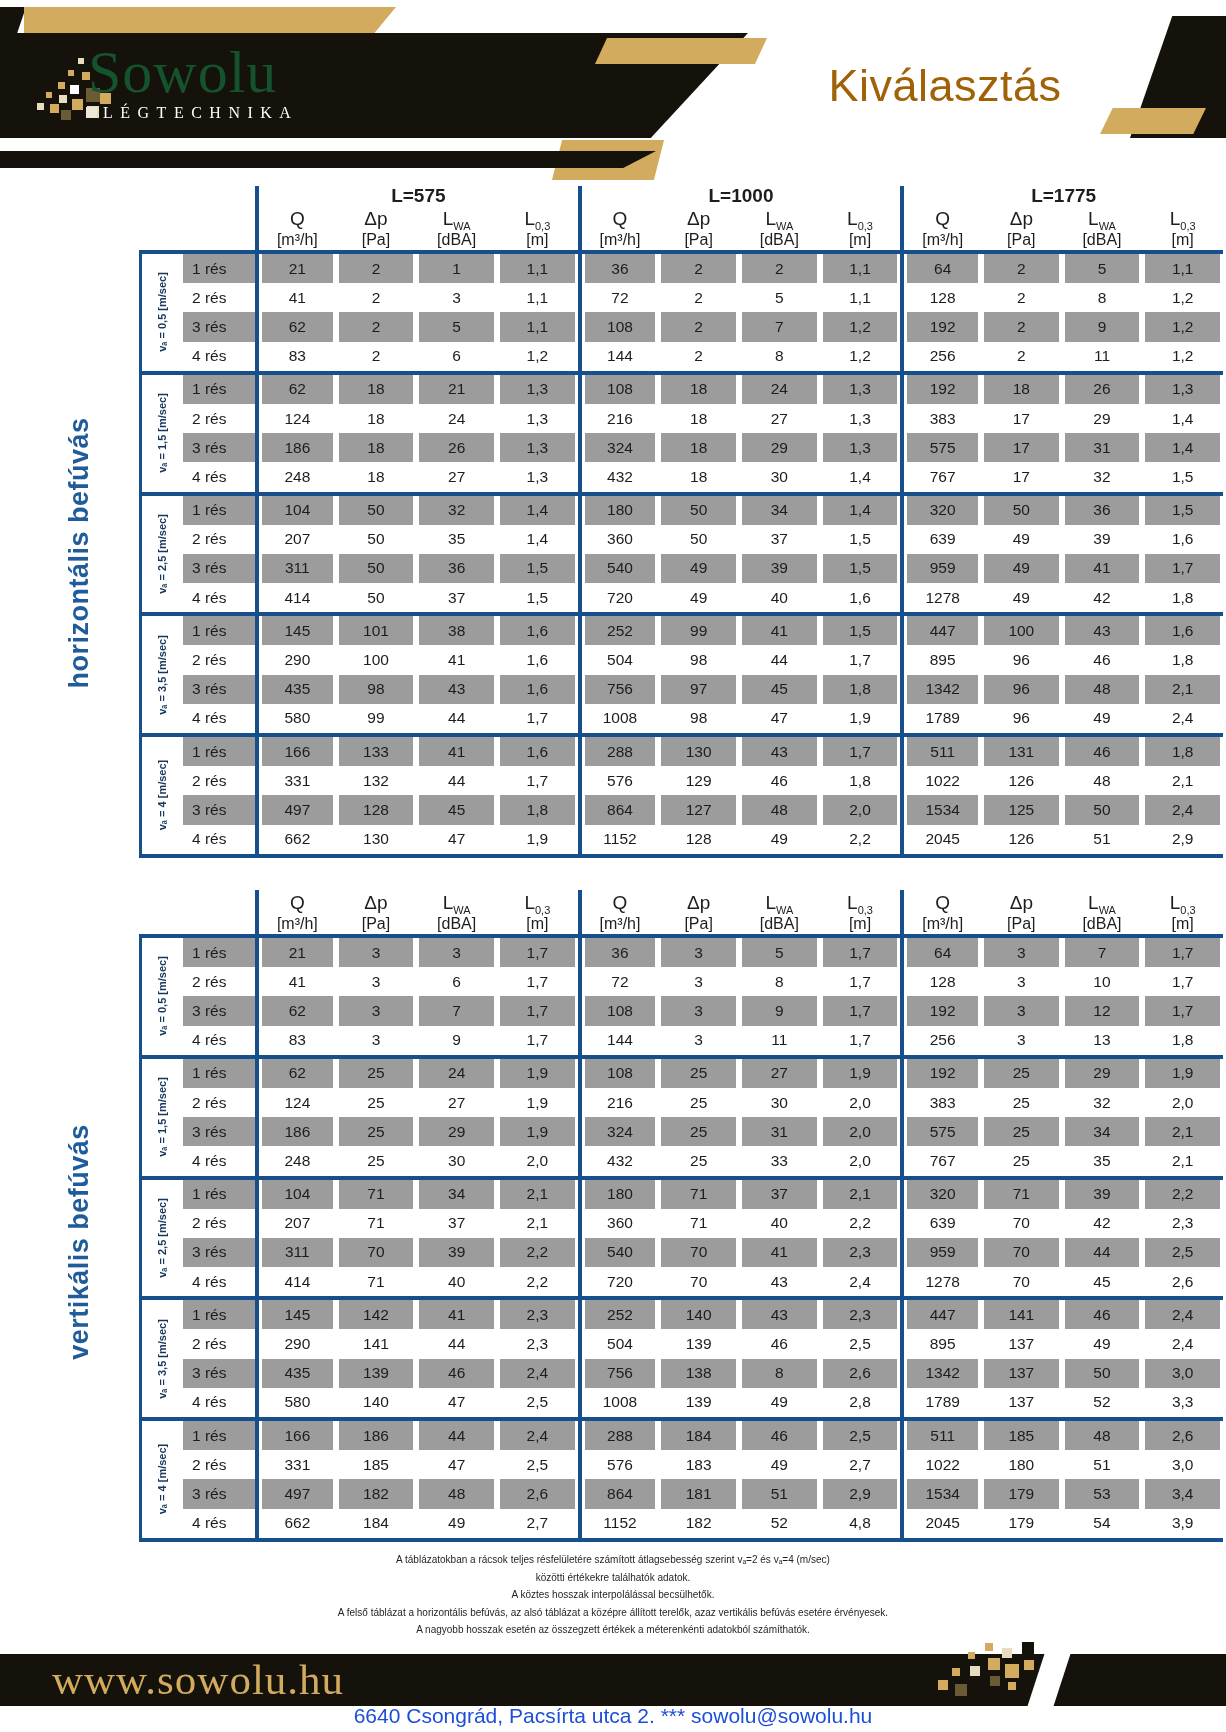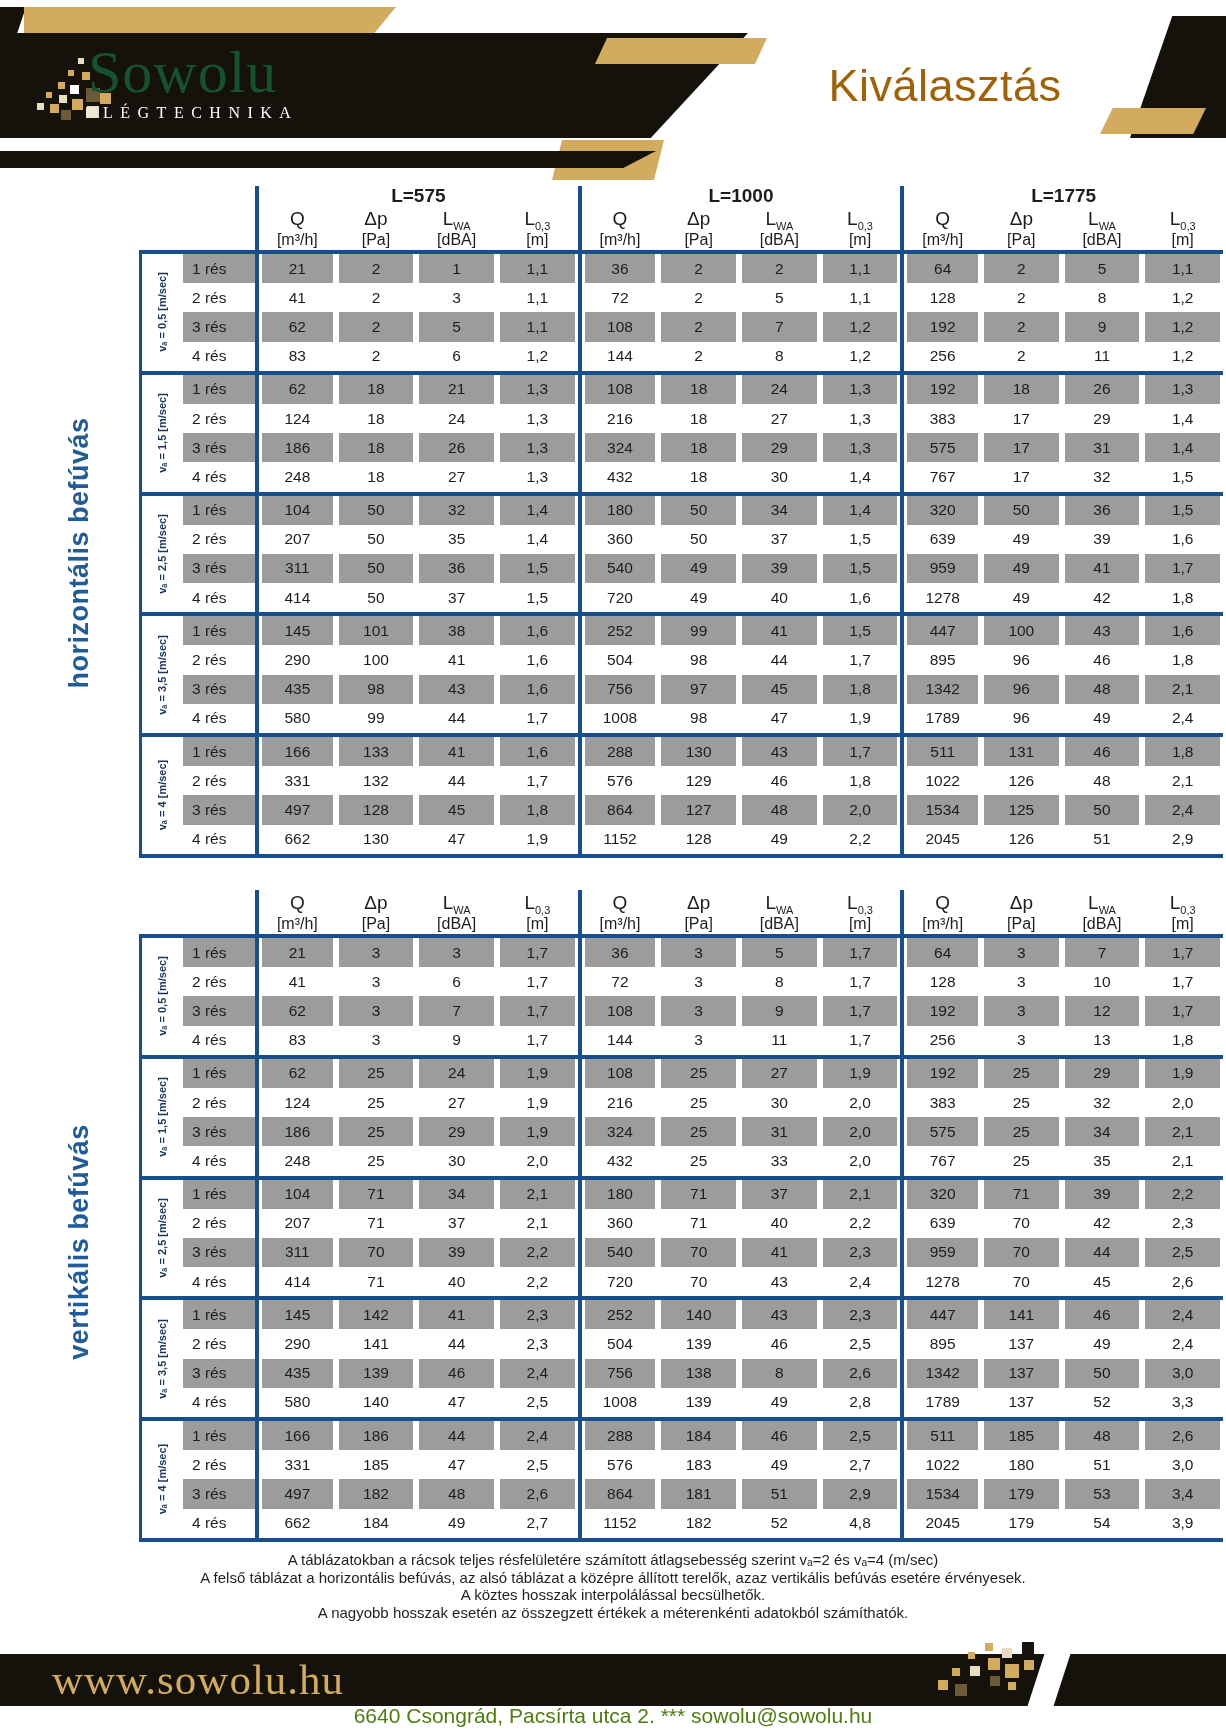--- a/index.html
+++ b/index.html
@@ -54,29 +54,29 @@
   .label-cell .fill{justify-content:flex-start;padding-left:9px;}
   .odd .fill{background:#9c9c9c;}
 
   .side-label{position:absolute;white-space:nowrap;font-size:27px;font-weight:700;color:#1f5c99;
         transform:translate(-50%,-50%) rotate(-90deg);letter-spacing:0.5px;}
   .side1{left:79px;top:553px;}
   .side2{left:79px;top:1242px;}
 
   
   .notes{position:absolute;left:0;top:1551px;width:1226px;text-align:center;
-        font-size:15px;line-height:17.5px;color:#1f1f1f;}
+        font-size:10px;line-height:17.5px;color:#1f1f1f;}
 
   
   .foot-band{position:absolute;left:0;top:1654px;width:1226px;height:52px;background:#15120b;}
   .foot-slash{position:absolute;left:1036px;top:1648px;width:26px;height:64px;background:#ffffff;transform:skewX(-18deg);}
   .site{position:absolute;left:52px;top:1654px;height:52px;line-height:52px;
         font-family:"Liberation Serif","DejaVu Serif",serif;font-size:43px;color:#d2ab5e;letter-spacing:1px;}
   .address{position:absolute;left:0;top:1704px;width:1226px;text-align:center;
-        font-size:21px;color:#4d7c0f;}
+        font-size:21px;color:#1d4ed8;}
 </style>
 </head>
 <body>
 
 <div class="page">
 
   <div class="hdr">
     <div class="shape notch"></div>
     <div class="shape goldA"></div>
     <div class="shape bandB"></div>
@@ -1854,22 +1854,23 @@
           </div>
           <div class="cell">
             <span class="fill">3,9</span>
           </div>
         </div>
       </div>
     </div>
 
   <div class="notes">
     <div>A táblázatokban a rácsok teljes résfelületére számított átlagsebesség szerint vₐ=2 és vₐ=4 (m/sec)</div>
+    <div>közötti értékekre találhatók adatok.</div>
+    <div>A köztes hosszak interpolálással becsülhetők.</div>
     <div>A felső táblázat a horizontális befúvás, az alsó táblázat a középre állított terelők, azaz vertikális befúvás esetére érvényesek.</div>
-    <div>A köztes hosszak interpolálással becsülhetők.</div>
     <div>A nagyobb hosszak esetén az összegzett értékek a méterenkénti adatokból számíthatók.</div>
   </div>
 
   <div class="foot-band"></div>
   <div class="foot-slash"></div>
   <div id="footer-mosaic"></div>
   <div class="site">www.sowolu.hu</div>
   <div class="address">6640 Csongrád, Pacsírta utca 2. *** sowolu@sowolu.hu</div>
 
 <div class="sq" style="position: absolute; left: 938px; top: 1680px; width: 10px; height: 10px; background: rgb(210, 171, 94);"></div>

